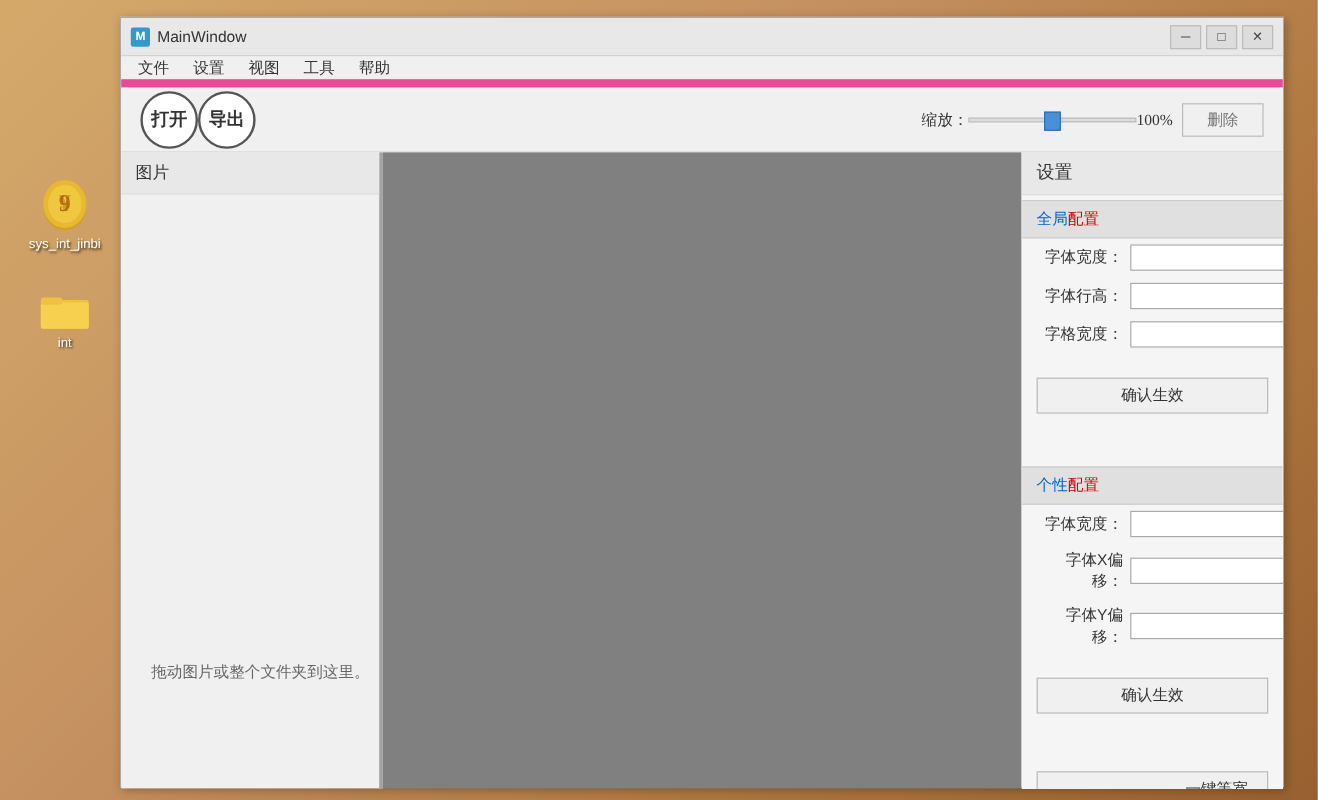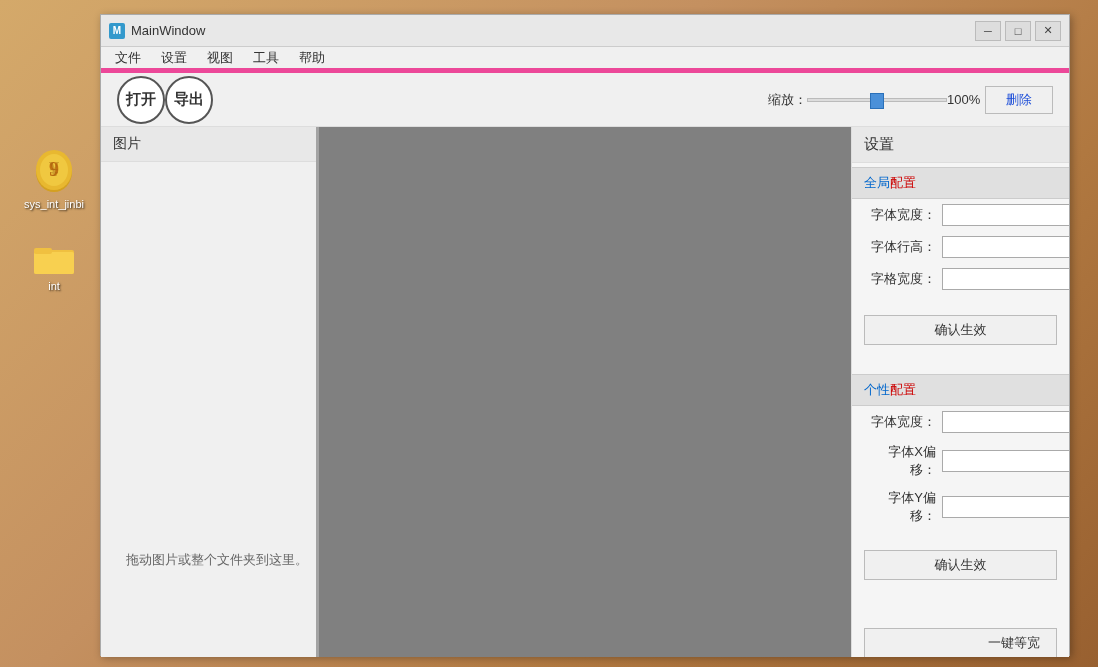--- a/index.html
+++ b/index.html
@@ -119,21 +119,21 @@
       align-items: center;
       justify-content: center;
       font-size: 11px;
       color: #444;
     }
 
     
     .menu-bar {
       height: 26px;
       background: #f0f0f0;
-      border-bottom: 5px solid #ec4899;
+      border-bottom: 7px solid #ec4899;
       display: flex;
       align-items: center;
       padding: 0 4px;
     }
 
     .menu-item {
       padding: 3px 10px;
       font-size: 13px;
       color: #333;
       cursor: pointer;
@@ -202,29 +202,30 @@
       background: #4a90d9;
       border: 1px solid #2a70b9;
       transform: translateX(-50%);
       cursor: pointer;
     }
 
     .zoom-percent {
       font-size: 13px;
       color: #333;
       min-width: 38px;
+      font-family: Liberation Serif, serif;
     }
 
     .delete-btn {
       padding: 4px 20px;
       background: #f0f0f0;
       border: 1px solid #bbb;
       cursor: pointer;
       font-size: 13px;
-      color: #1d4ed8;
+      color: #737373;
     }
 
     
     .content-area {
       display: flex;
       height: calc(642px - 32px - 26px - 54px);
     }
 
     
     .image-panel {
@@ -425,21 +426,21 @@
         <input class="form-input" type="text" style="">
       </div>
       <div class="form-row">
         <span class="form-label">字格宽度：</span>
         <input class="form-input" type="text" style="">
       </div>
 
       <button class="confirm-btn">确认生效</button>
 
       
-      <div class="section-header" style="margin-top: 9px;">
+      <div class="section-header" style="margin-top: 24px;">
         <span style="color:#0066cc;">个性</span><span style="color:#cc0000;">配置</span>
       </div>
 
       <div class="form-row">
         <span class="form-label">字体宽度：</span>
         <input class="form-input" type="text" style="">
       </div>
       <div class="form-row">
         <span class="form-label">字体X偏移：</span>
         <input class="form-input" type="text" style="">

